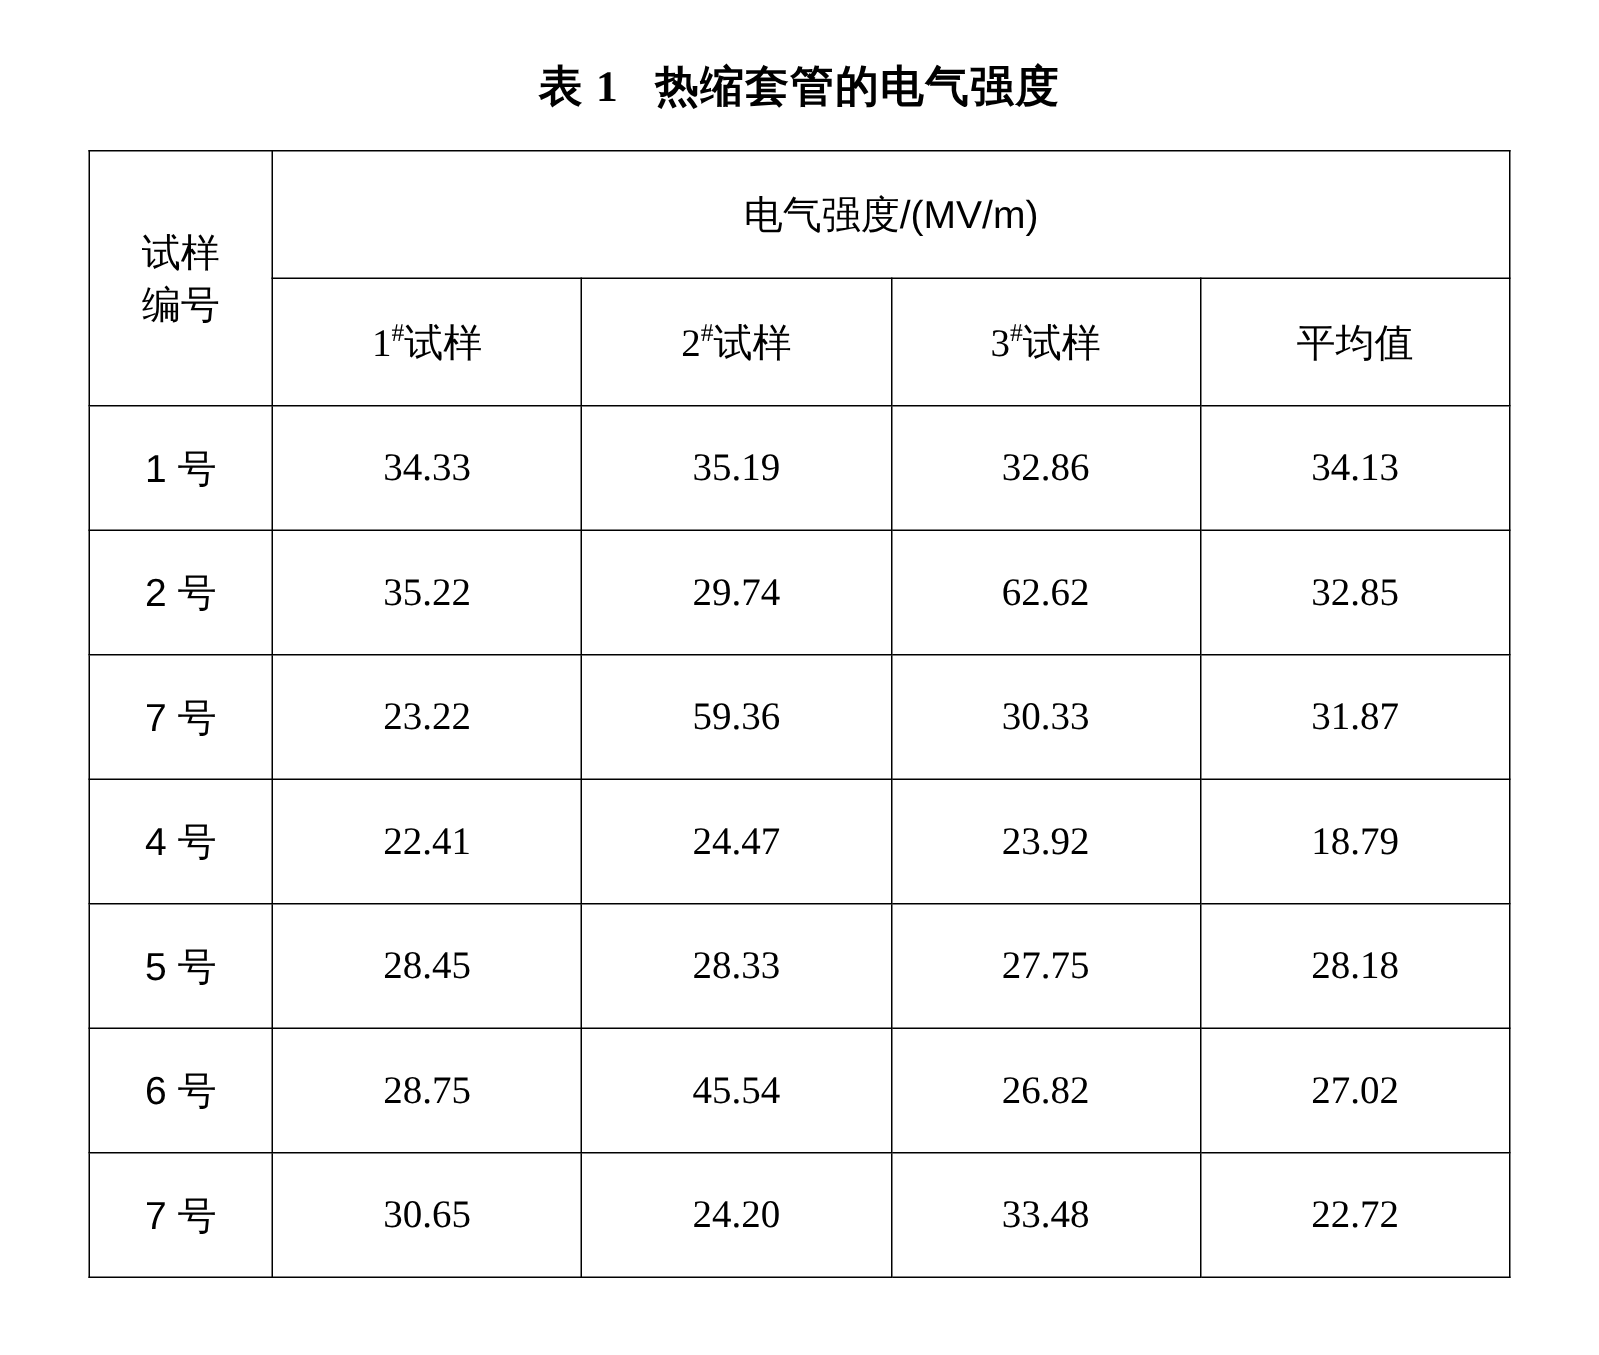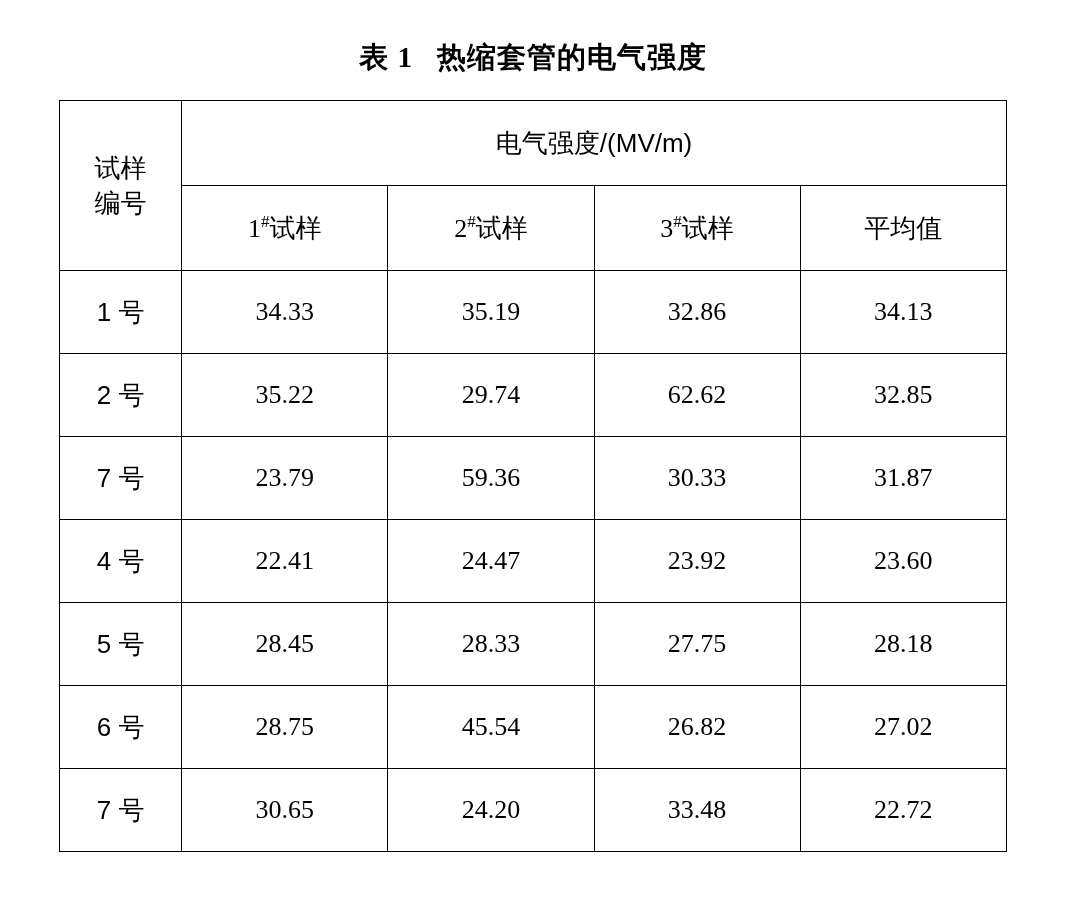--- a/index.html
+++ b/index.html
@@ -147,31 +147,31 @@
       </tr>
       <tr>
         <td class="body-id"><span class="idlabel">2 号</span></td>
         <td class="body-cell num">35.22</td>
         <td class="body-cell num">29.74</td>
         <td class="body-cell num">62.62</td>
         <td class="body-cell num">32.85</td>
       </tr>
       <tr>
         <td class="body-id"><span class="idlabel">7 号</span></td>
-        <td class="body-cell num">23.79</td>
+        <td class="body-cell num">23.22</td>
         <td class="body-cell num">59.36</td>
         <td class="body-cell num">30.33</td>
         <td class="body-cell num">31.87</td>
       </tr>
       <tr>
         <td class="body-id"><span class="idlabel">4 号</span></td>
         <td class="body-cell num">22.41</td>
         <td class="body-cell num">24.47</td>
         <td class="body-cell num">23.92</td>
-        <td class="body-cell num">23.60</td>
+        <td class="body-cell num">18.79</td>
       </tr>
       <tr>
         <td class="body-id"><span class="idlabel">5 号</span></td>
         <td class="body-cell num">28.45</td>
         <td class="body-cell num">28.33</td>
         <td class="body-cell num">27.75</td>
         <td class="body-cell num">28.18</td>
       </tr>
       <tr>
         <td class="body-id"><span class="idlabel">6 号</span></td>

